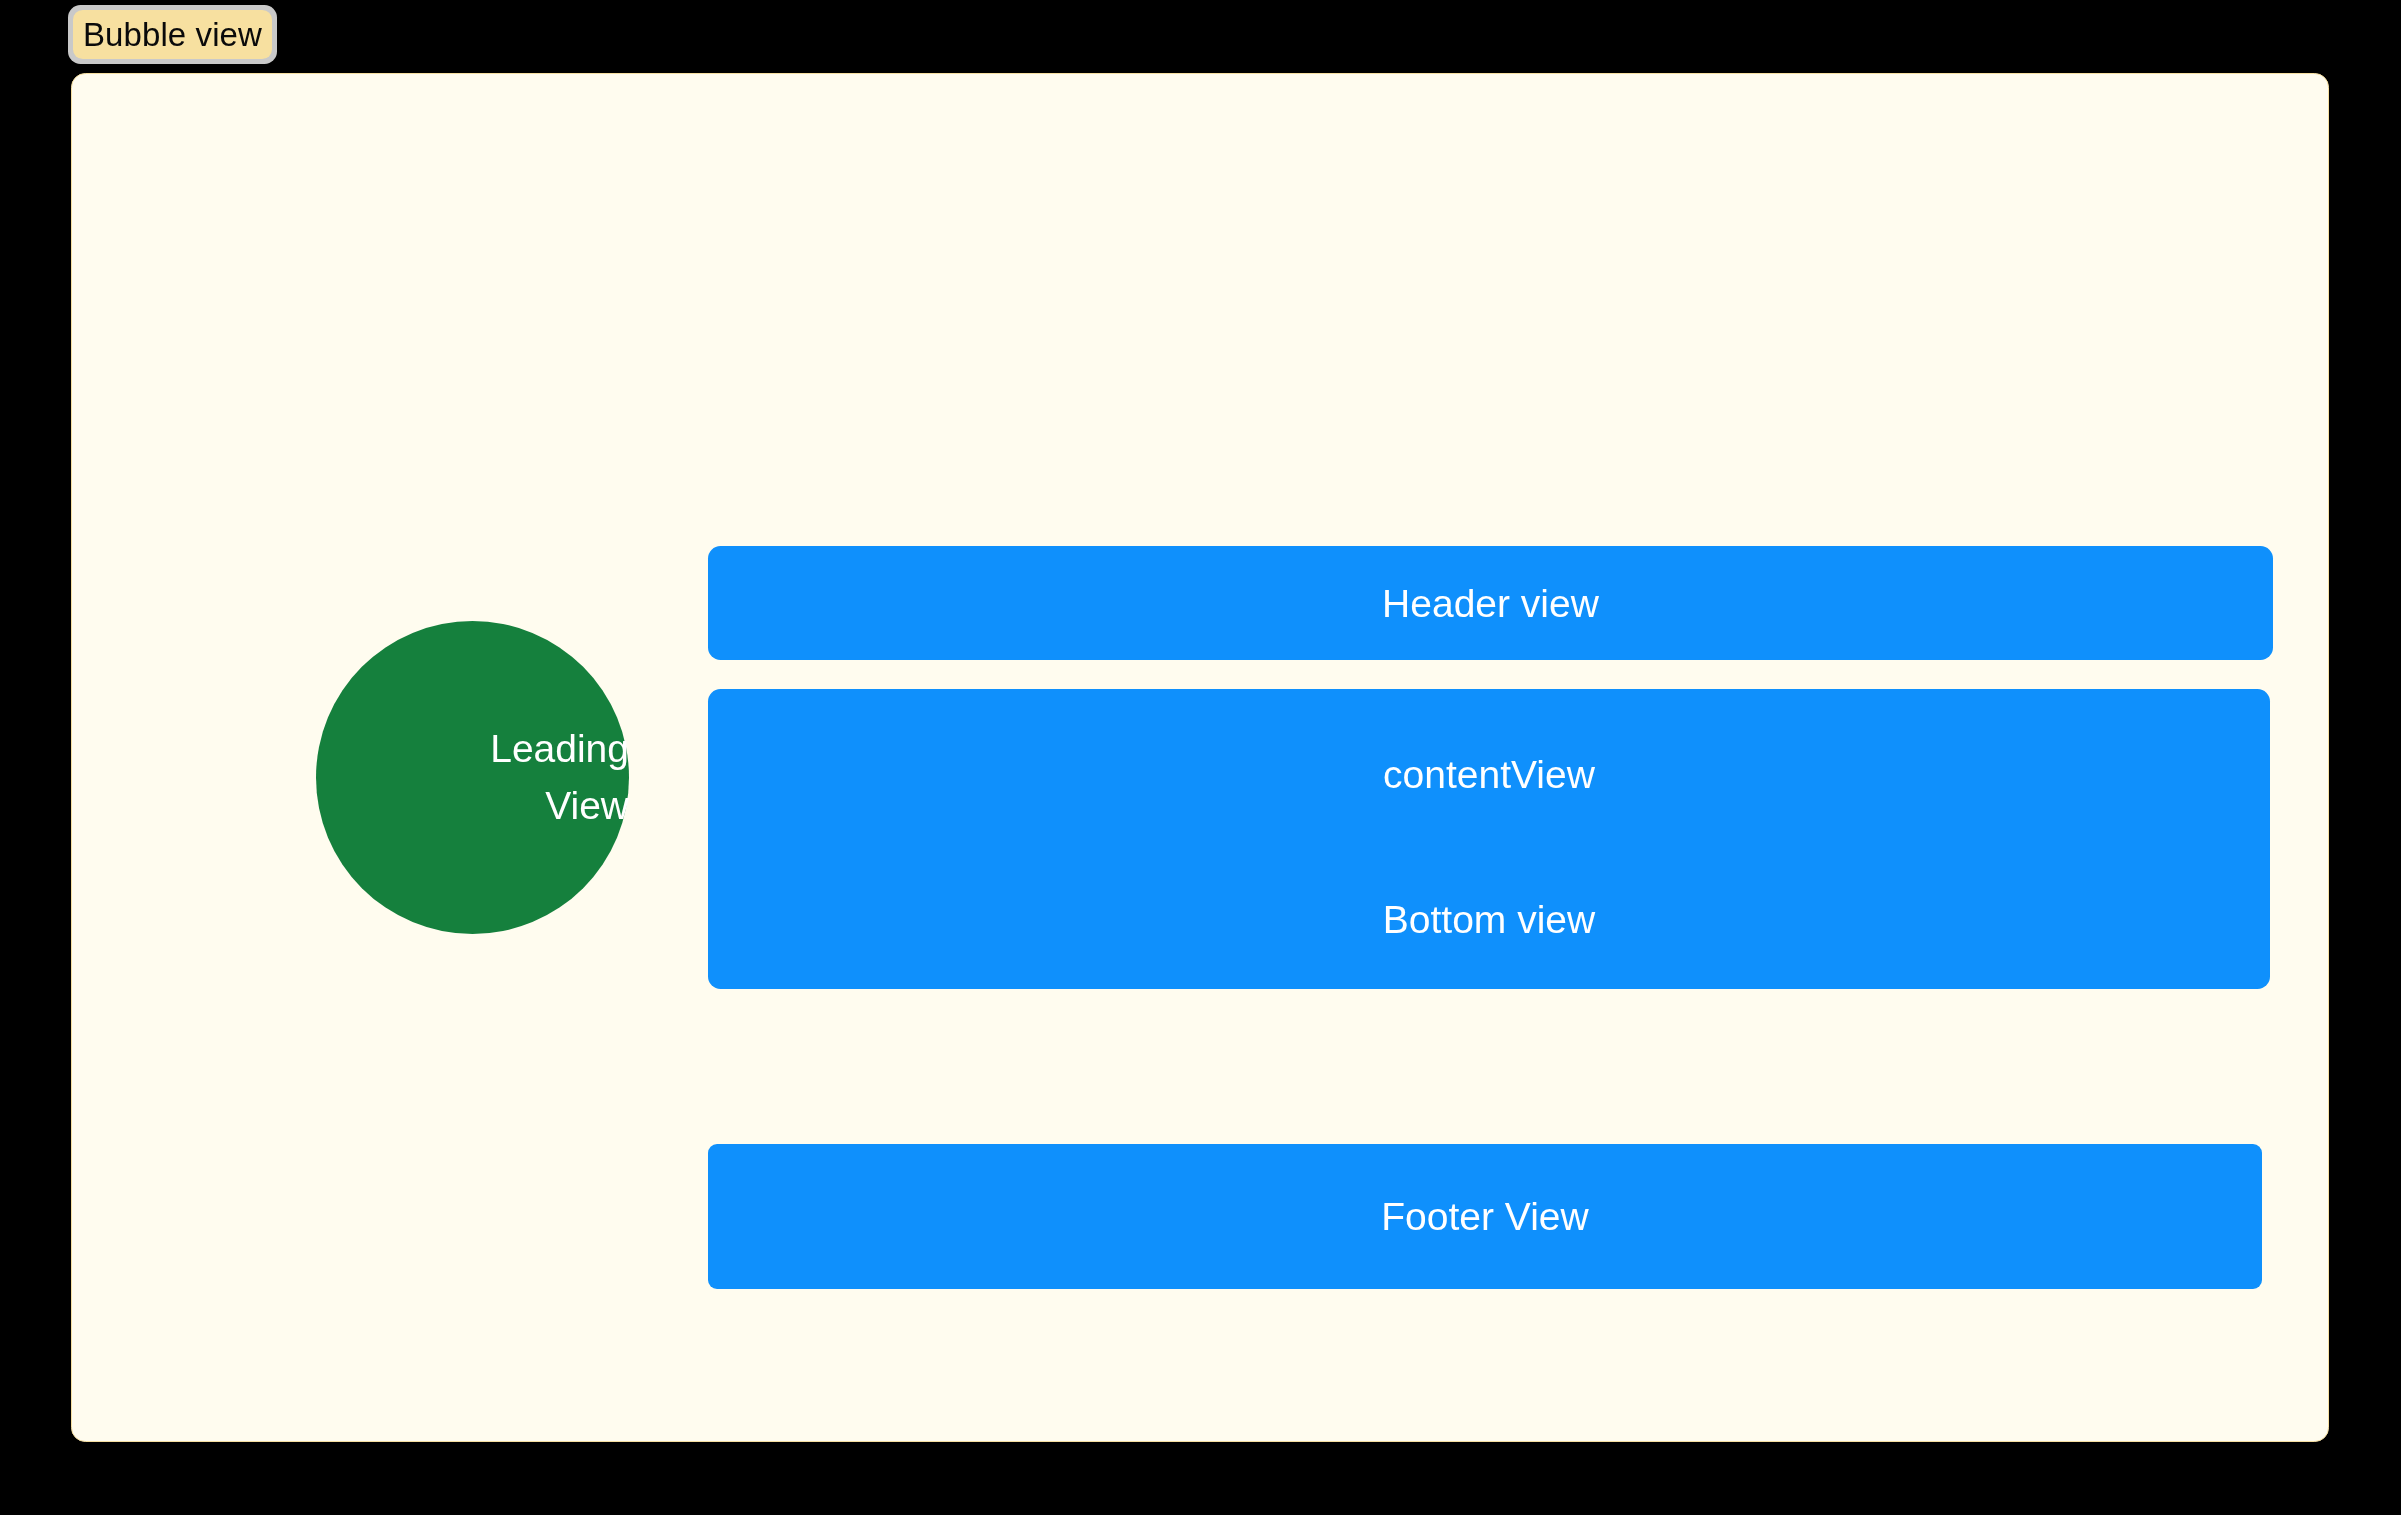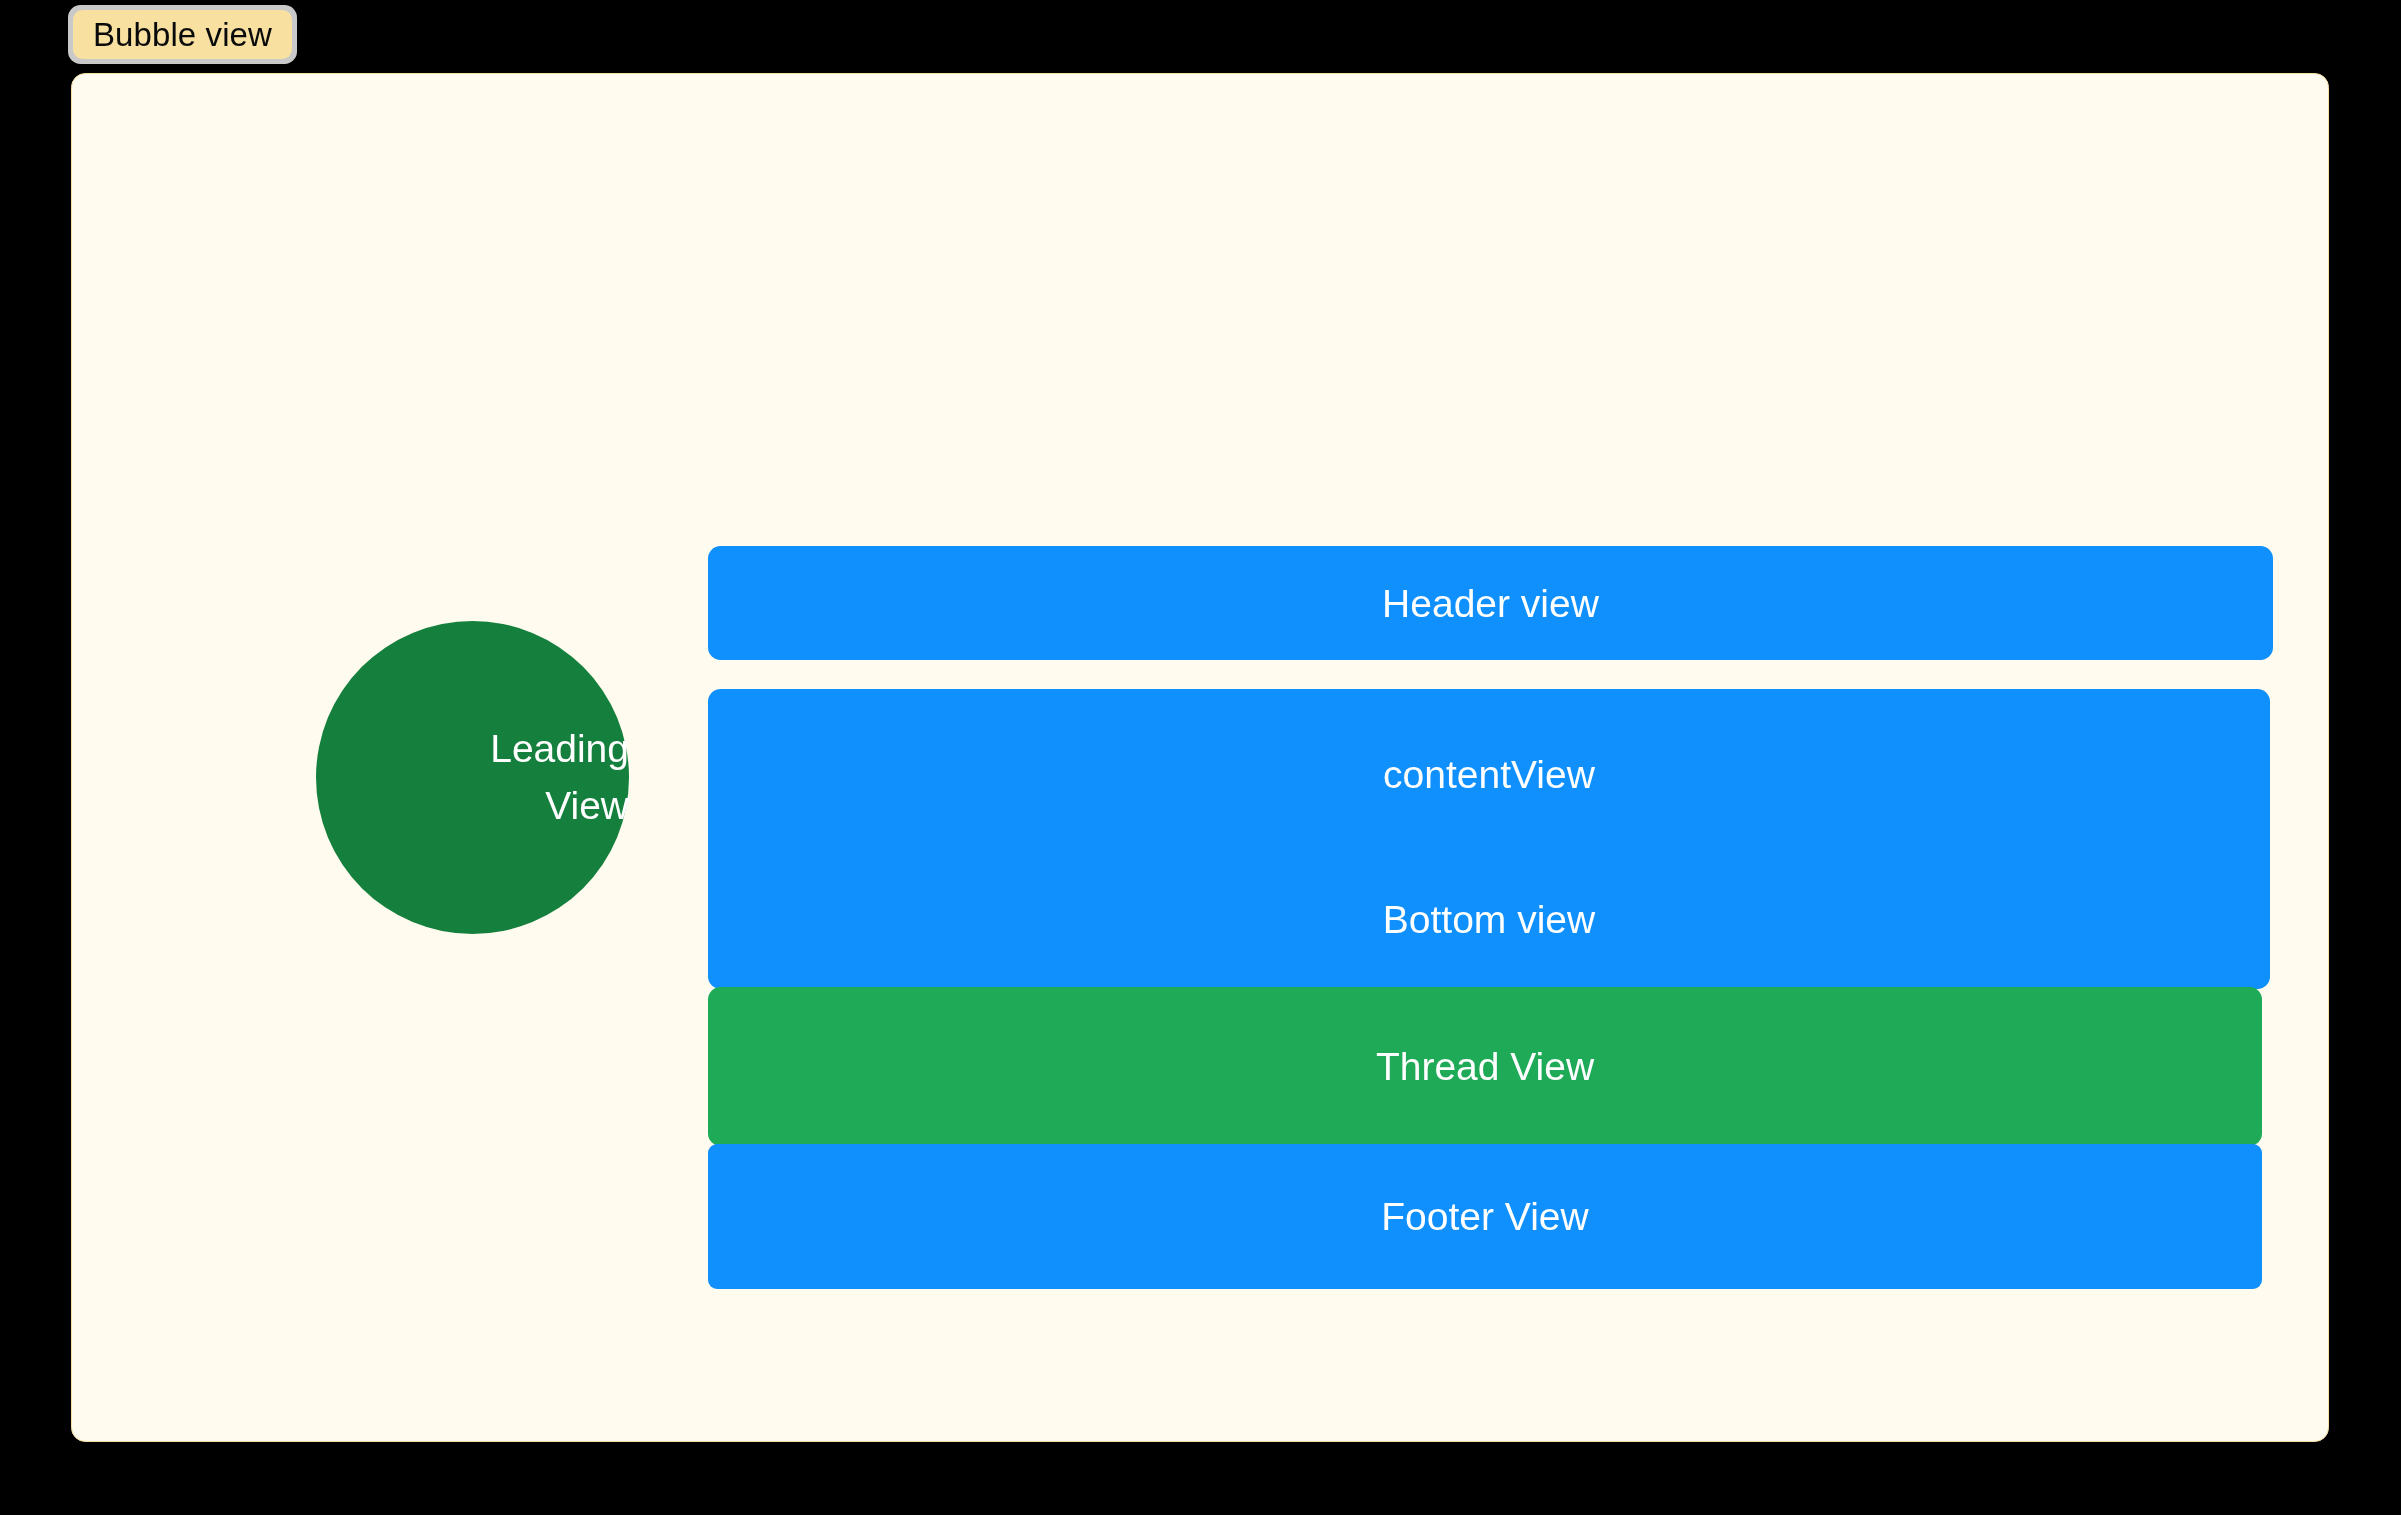--- a/index.html
+++ b/index.html
@@ -18,21 +18,21 @@
 
   
   .badge-wrap {
     position: absolute;
     left: 68px;
     top: 5.4px;
     padding: 5px;
     background: #c9c9c9;
     border-radius: 12.5px;
     box-sizing: border-box;
-    width: 229px;
+    width: 209px;
     height: 59px;
   }
   .badge {
     width: 100%;
     height: 100%;
     background: #f7e0a0;
     border-radius: 9.8px;
     display: flex;
     align-items: center;
     justify-content: center;
@@ -165,22 +165,19 @@
 
   <div class="bar" id="bar-content">
     <span class="bar-label label-content">contentView</span>
     <span class="bar-label label-bottom">Bottom view</span>
   </div>
 
   <div class="bar" id="bar-header">
     <span class="bar-label">Header view</span>
   </div>
 
-  <div class="bar" id="bar-thread">
-    <span class="bar-label">Thread View</span>
-  </div>
 
   <div class="bar" id="bar-footer">
     <span class="bar-label">Footer View</span>
   </div>
 
 </div>
 
 
 </body></html>

